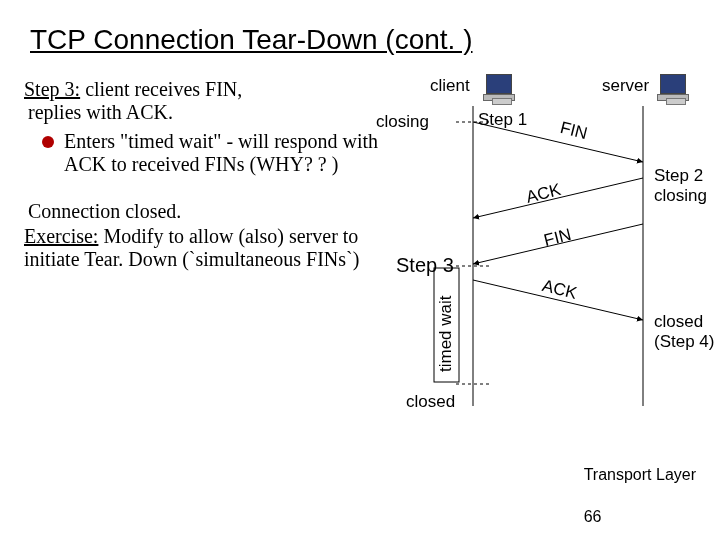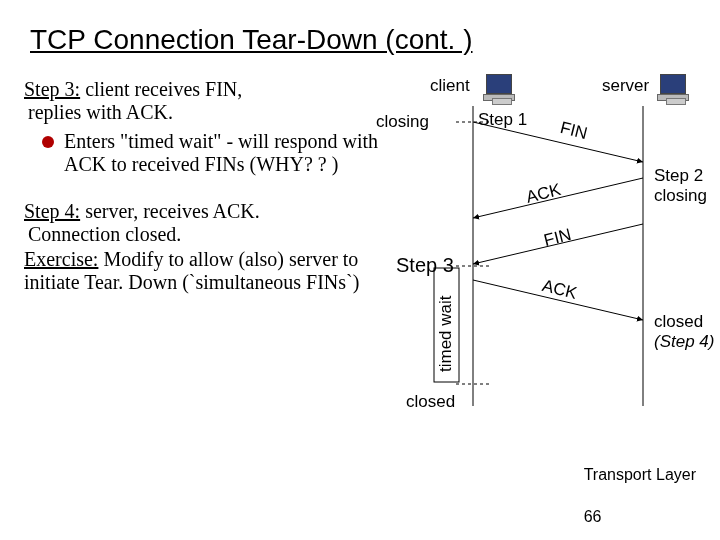--- a/index.html
+++ b/index.html
@@ -125,24 +125,20 @@
         <span class="step-label">Step 3:</span>
         <span>client receives FIN,</span>
       </div>
       <div class="step-body">replies with ACK.</div>
 
       <div class="bullet">
         <div class="bullet-dot"></div>
         <div>Enters "timed wait" - will respond with ACK to received FINs (WHY? ? )</div>
       </div>
 
-      <div class="step-head">
-        <span class="step-label">Step 4:</span>
-        <span>server, receives ACK.</span>
-      </div>
       <div class="step-body">Connection closed.</div>
 
       <div class="exercise">
         <span class="ex-label">Exercise:</span>
         <span>Modify to allow (also) server to initiate Tear. Down (`simultaneous FINs`)</span>
       </div>
 
     </div>
   </div>
 
@@ -196,21 +192,21 @@
     <div class="lbl" style="left:286px; top:110px;">closing</div>
 
     <div class="lbl" style="left:176px; top:152px; transform:rotate(-14deg);">FIN</div>
     <div class="lbl" style="left:28px; top:178px; font-size:20px;">Step 3</div>
 
     <div class="lbl" style="left:68px; top:296px; transform:rotate(-90deg); transform-origin:left top;">timed wait</div>
 
     <div class="lbl" style="left:174px; top:204px; transform:rotate(14deg);">ACK</div>
 
     <div class="lbl" style="left:286px; top:236px;">closed</div>
-    <div class="lbl" style="left:286px; top:256px;font-style:italic;">(Step 4)</div>
+    <div class="lbl" style="left:286px; top:256px;">(Step 4)</div>
 
     <div class="lbl" style="left:38px; top:316px;">closed</div>
   </div>
 
   <div class="footer">
     <span>Transport Layer</span>
     <span>66</span>
   </div>
 
 </div>

